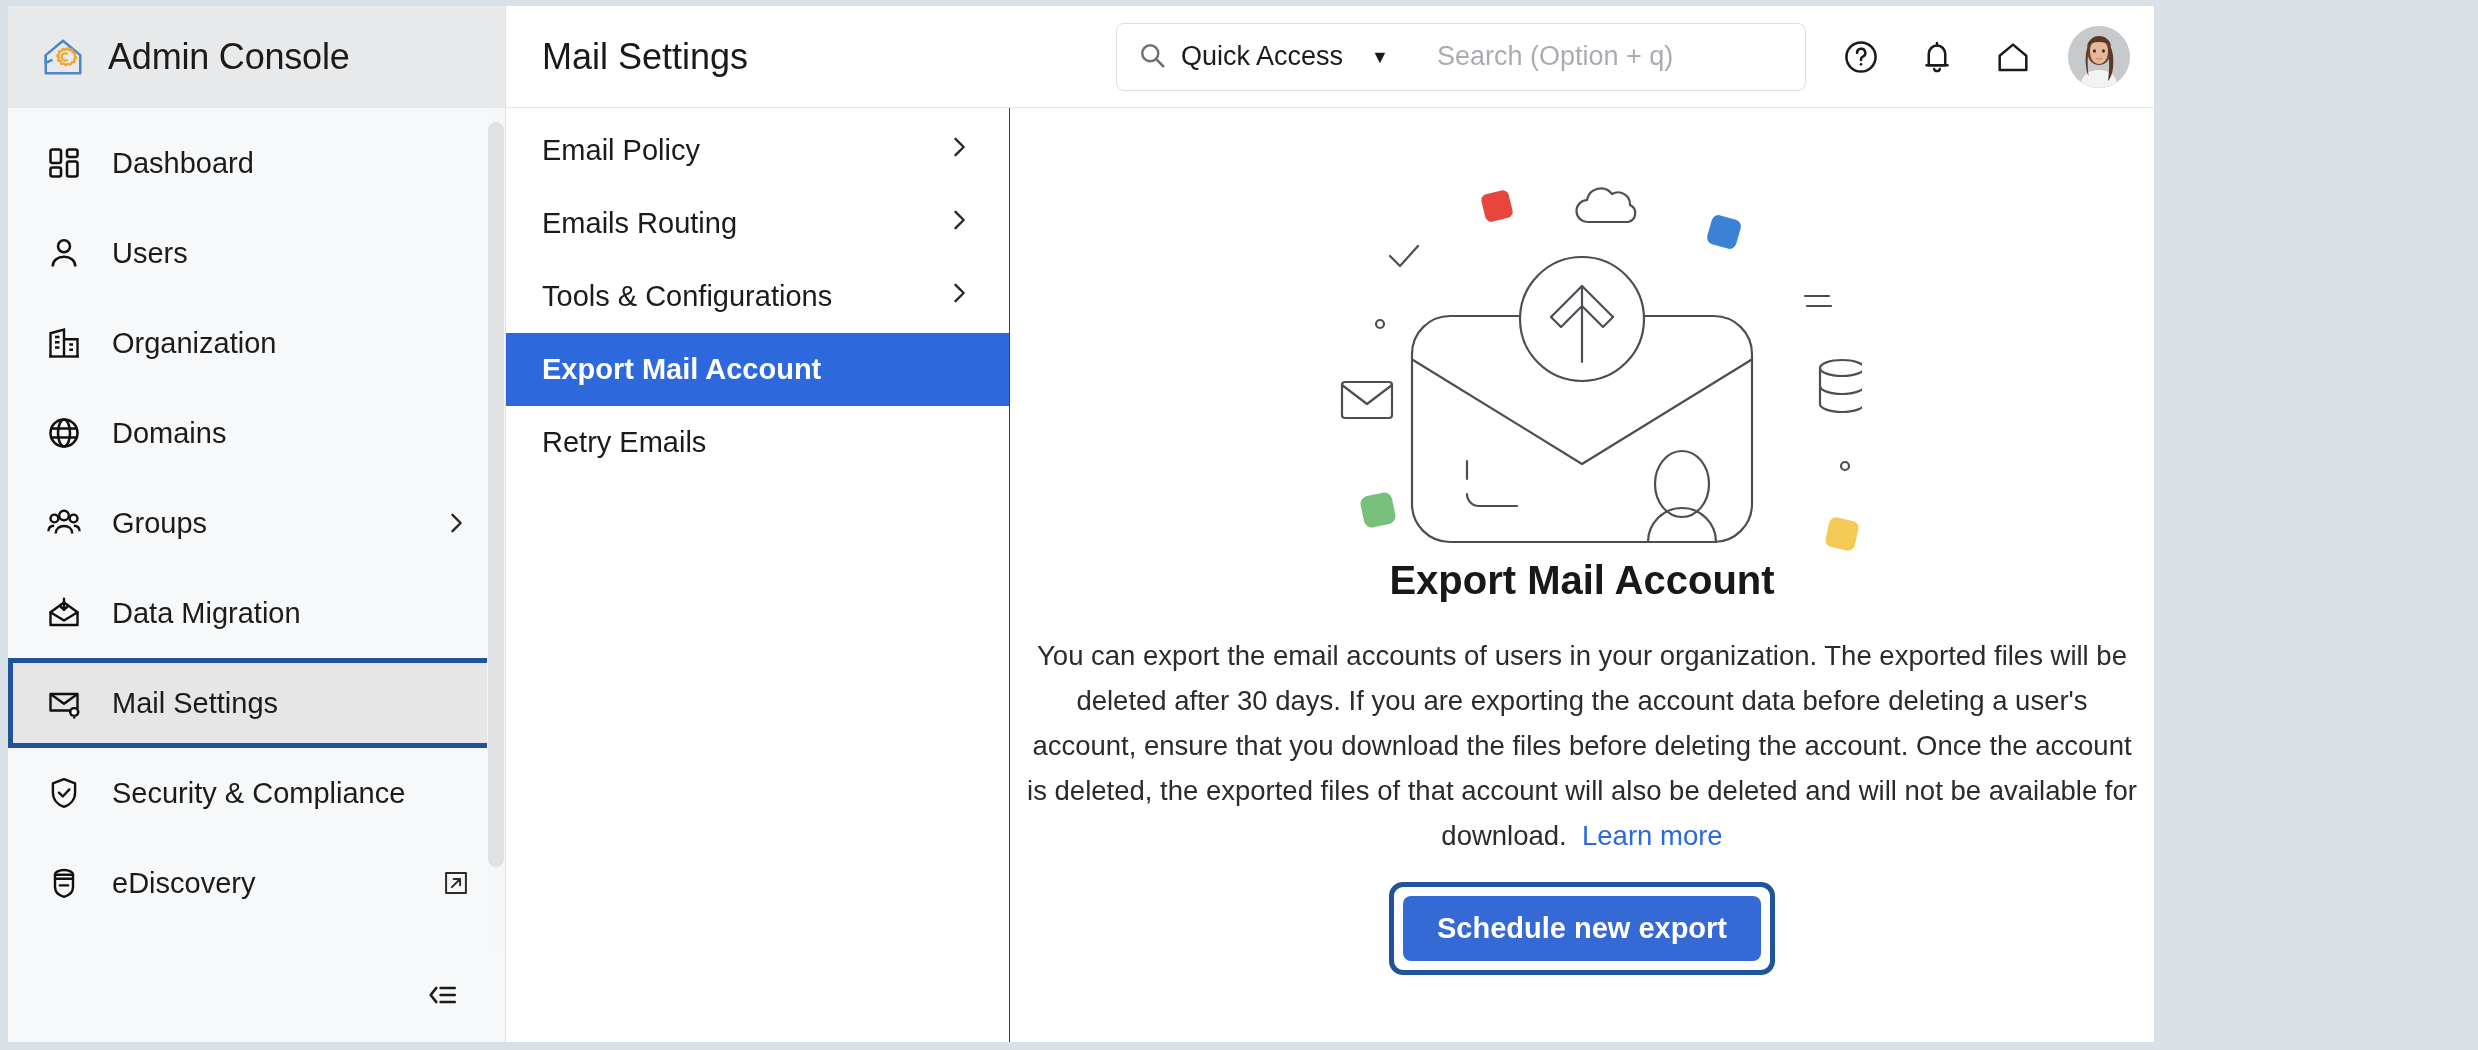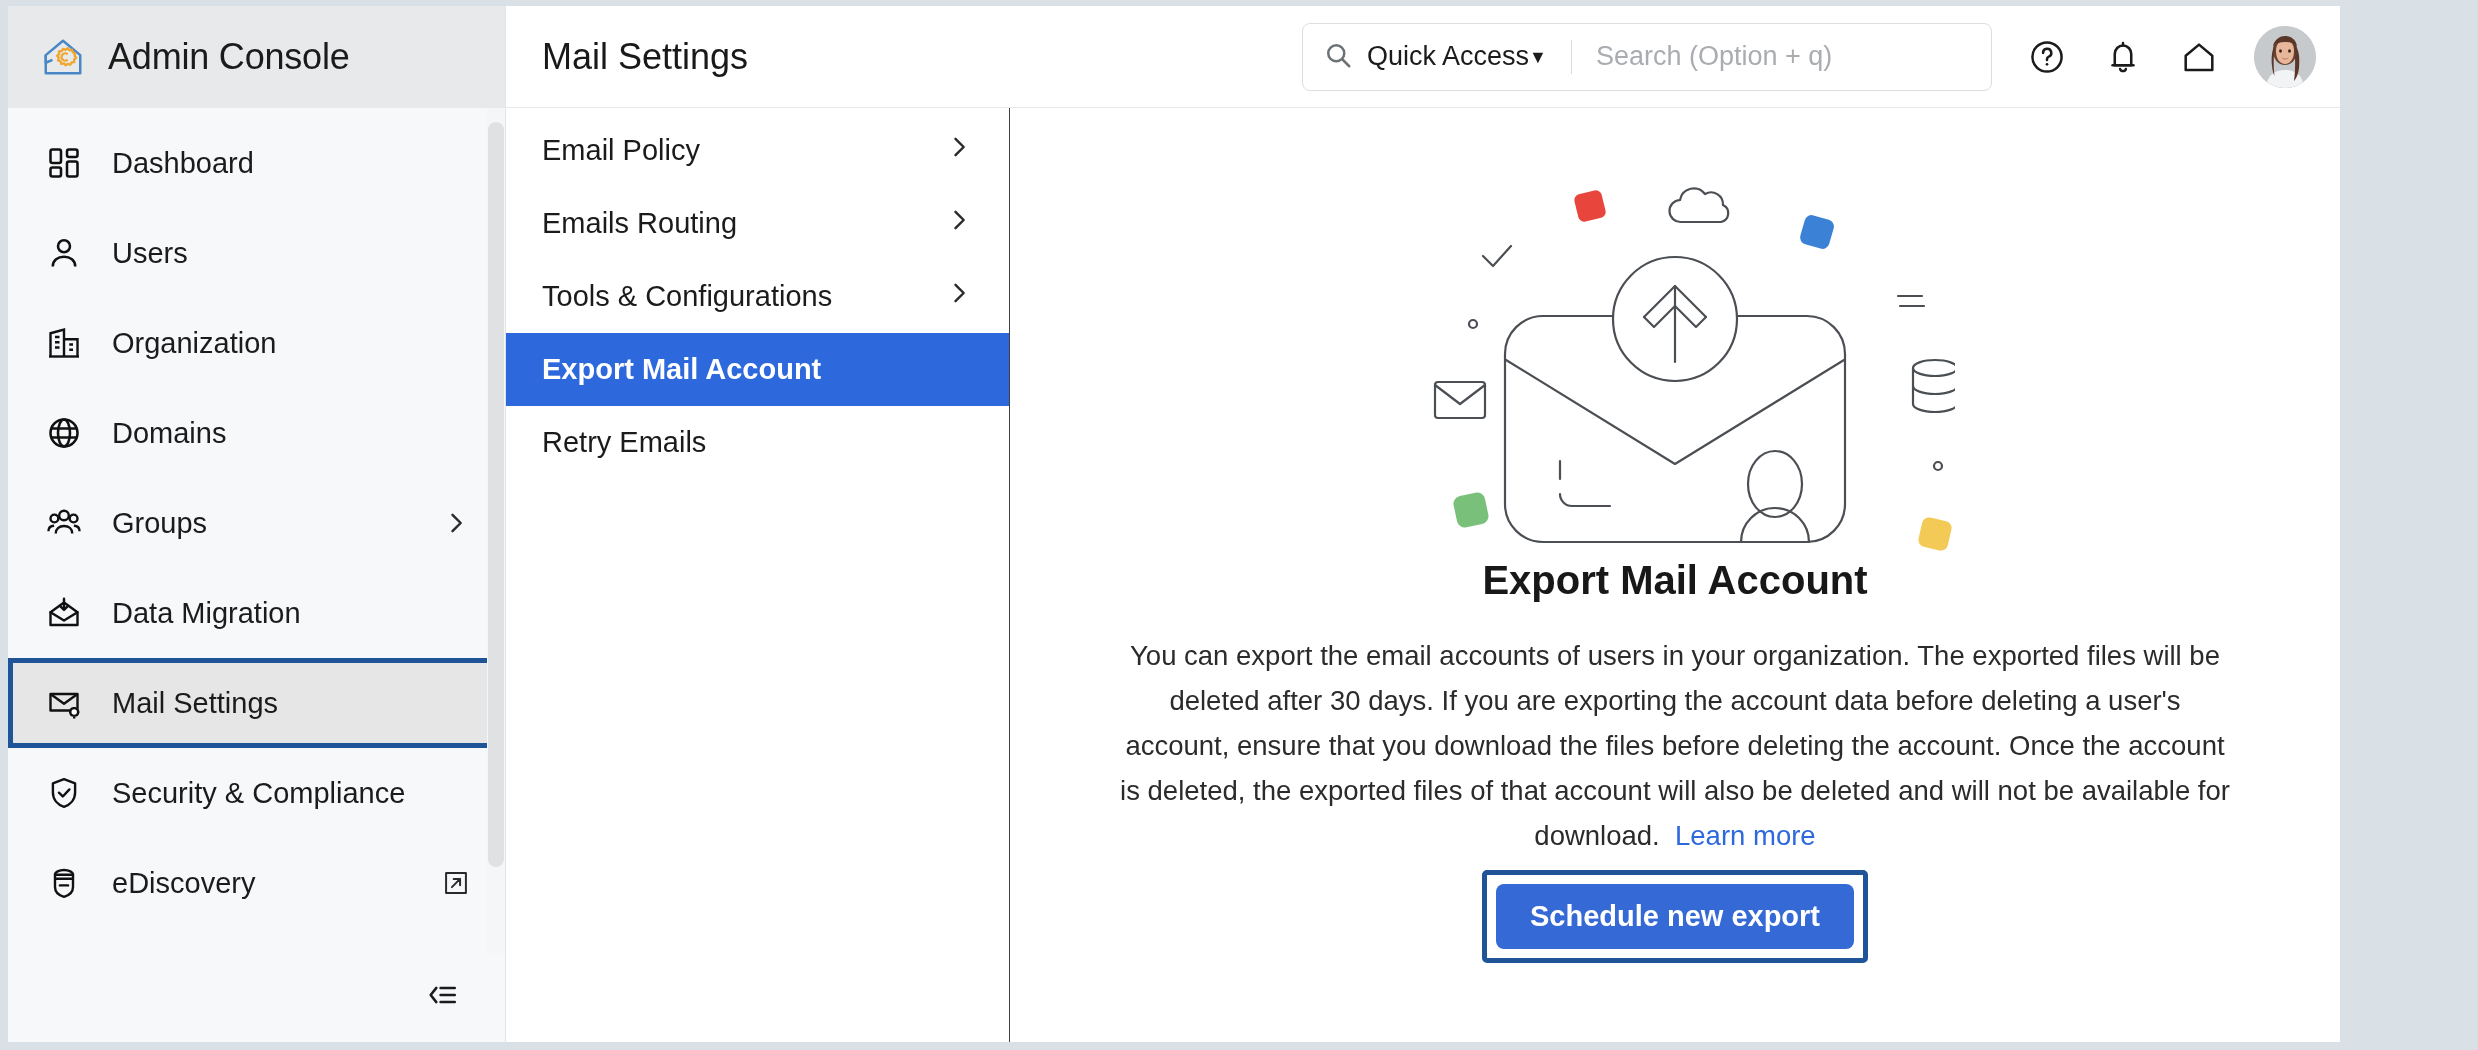--- a/index.html
+++ b/index.html
@@ -8,21 +8,21 @@
     width: 2478px;
     height: 1050px;
     background: #dae1e6;
     font-family: "Liberation Sans", sans-serif;
     overflow: hidden;
   }
 
   #app {
     position: absolute;
     left: 8px; top: 6px;
-    width: 2332px; height: 1036px;
+    width: 2146px; height: 1036px;
     background: #ffffff;
     display: flex;
     overflow: hidden;
   }
 
   
   .sidebar {
     width: 498px;
     flex: 0 0 498px;
     background: #f6f8f9;
@@ -149,21 +149,21 @@
     height: 68px;
     border: 1px solid #dcdfe2;
     border-radius: 8px;
     display: flex;
     align-items: center;
     padding: 0 20px;
     gap: 14px;
     background: #fff;
   }
   .quick-access {
-    display: flex; align-items: center; gap: 0;
+    display: flex; align-items: center; gap: 28px;
     font-size: 27px; color: #1b1b1b; white-space: nowrap;
     cursor: pointer;
   }
   .qa-caret { font-size: 18px; color: #1b1b1b; line-height: 1; }
   .vsep { width: 1px; height: 34px; background: #d9dcdf; margin: 0 10px; }
   .search-input {
     border: none; outline: none;
     font-size: 27px; font-family: inherit;
     color: #222;
     flex: 1 1 auto;
@@ -233,24 +233,24 @@
     margin-top: 30px;
     width: 1120px;
     text-align: center;
     font-size: 27.5px;
     line-height: 45px;
     color: #2b2b2b;
   }
   .learn-more { color: #2d68dd; cursor: pointer; }
 
   .btn-wrap {
-    margin-top: 12px;
+    margin-top: 24px;
     padding: 9px;
     border: 5px solid #1f5499;
-    border-radius: 5px;
+    border-radius: 14px;
     background: #fff;
     display: inline-block;
   }
   .primary-btn {
     background: #3569d6;
     color: #fff;
     border: none;
     border-radius: 8px;
     font-family: inherit;
     font-size: 29px;

